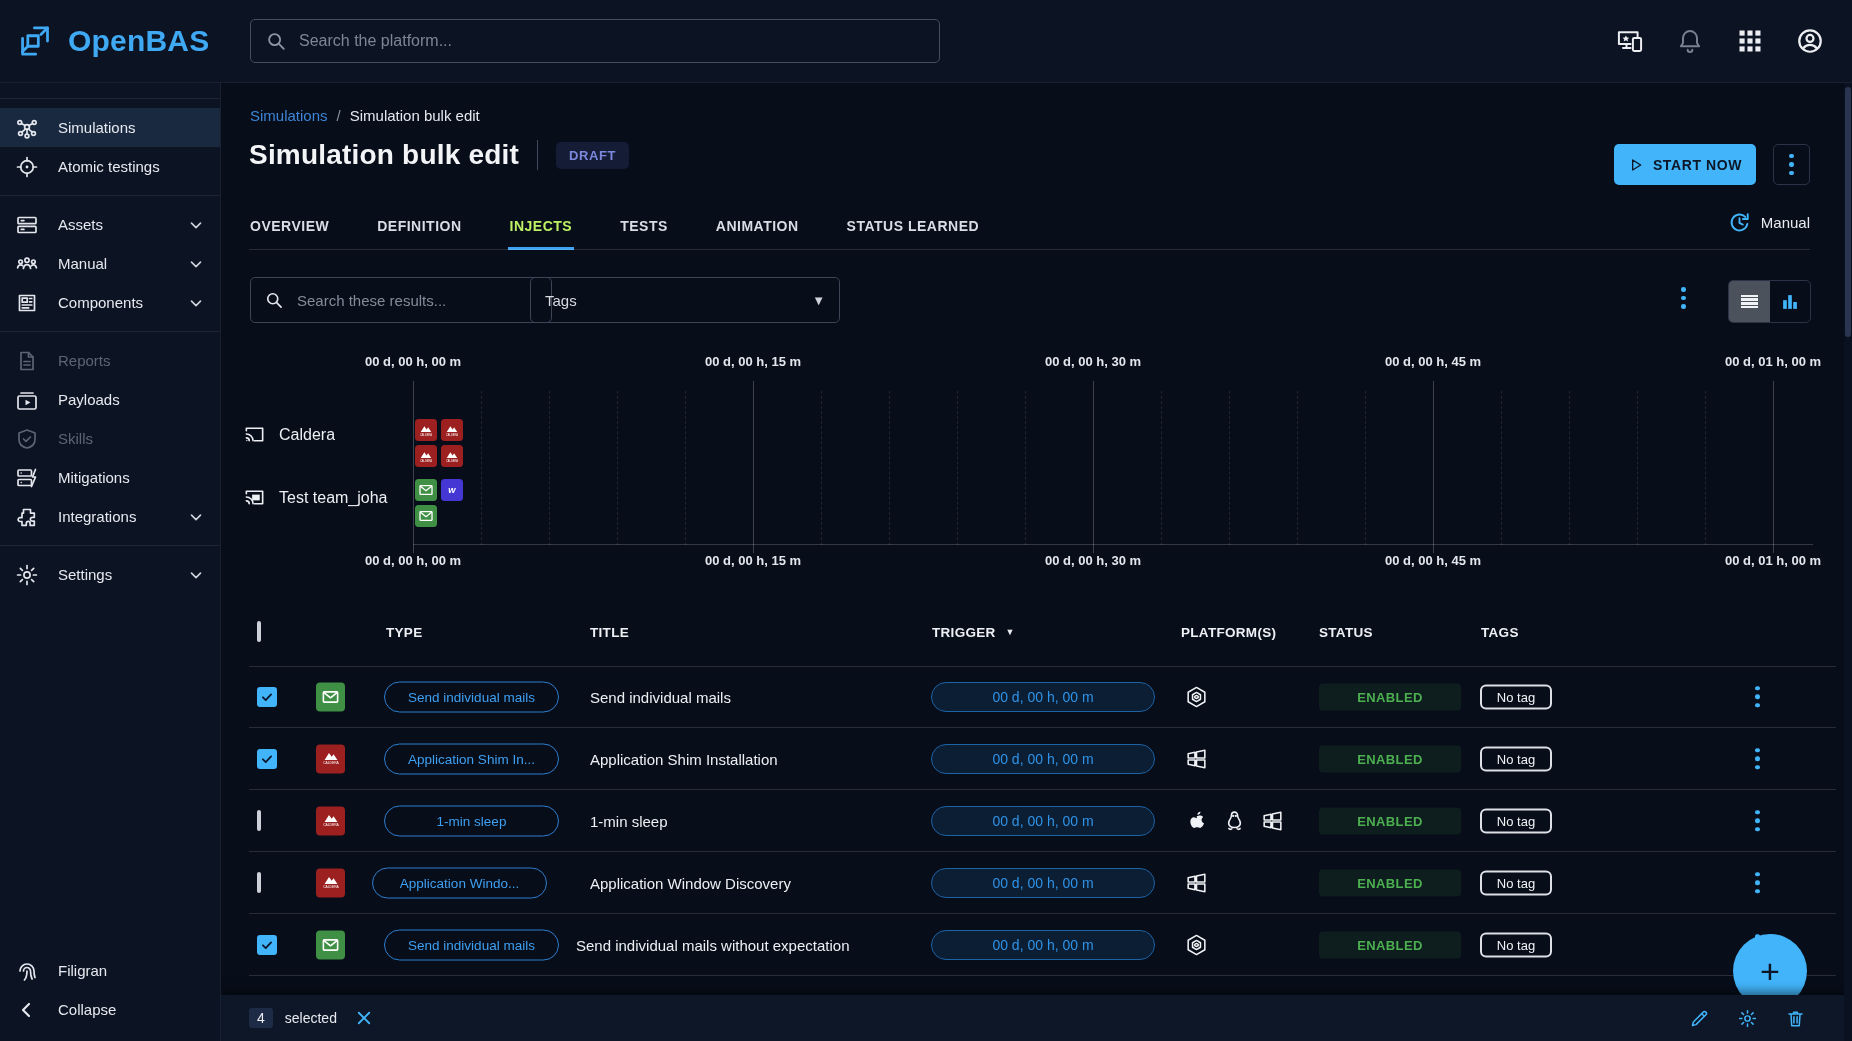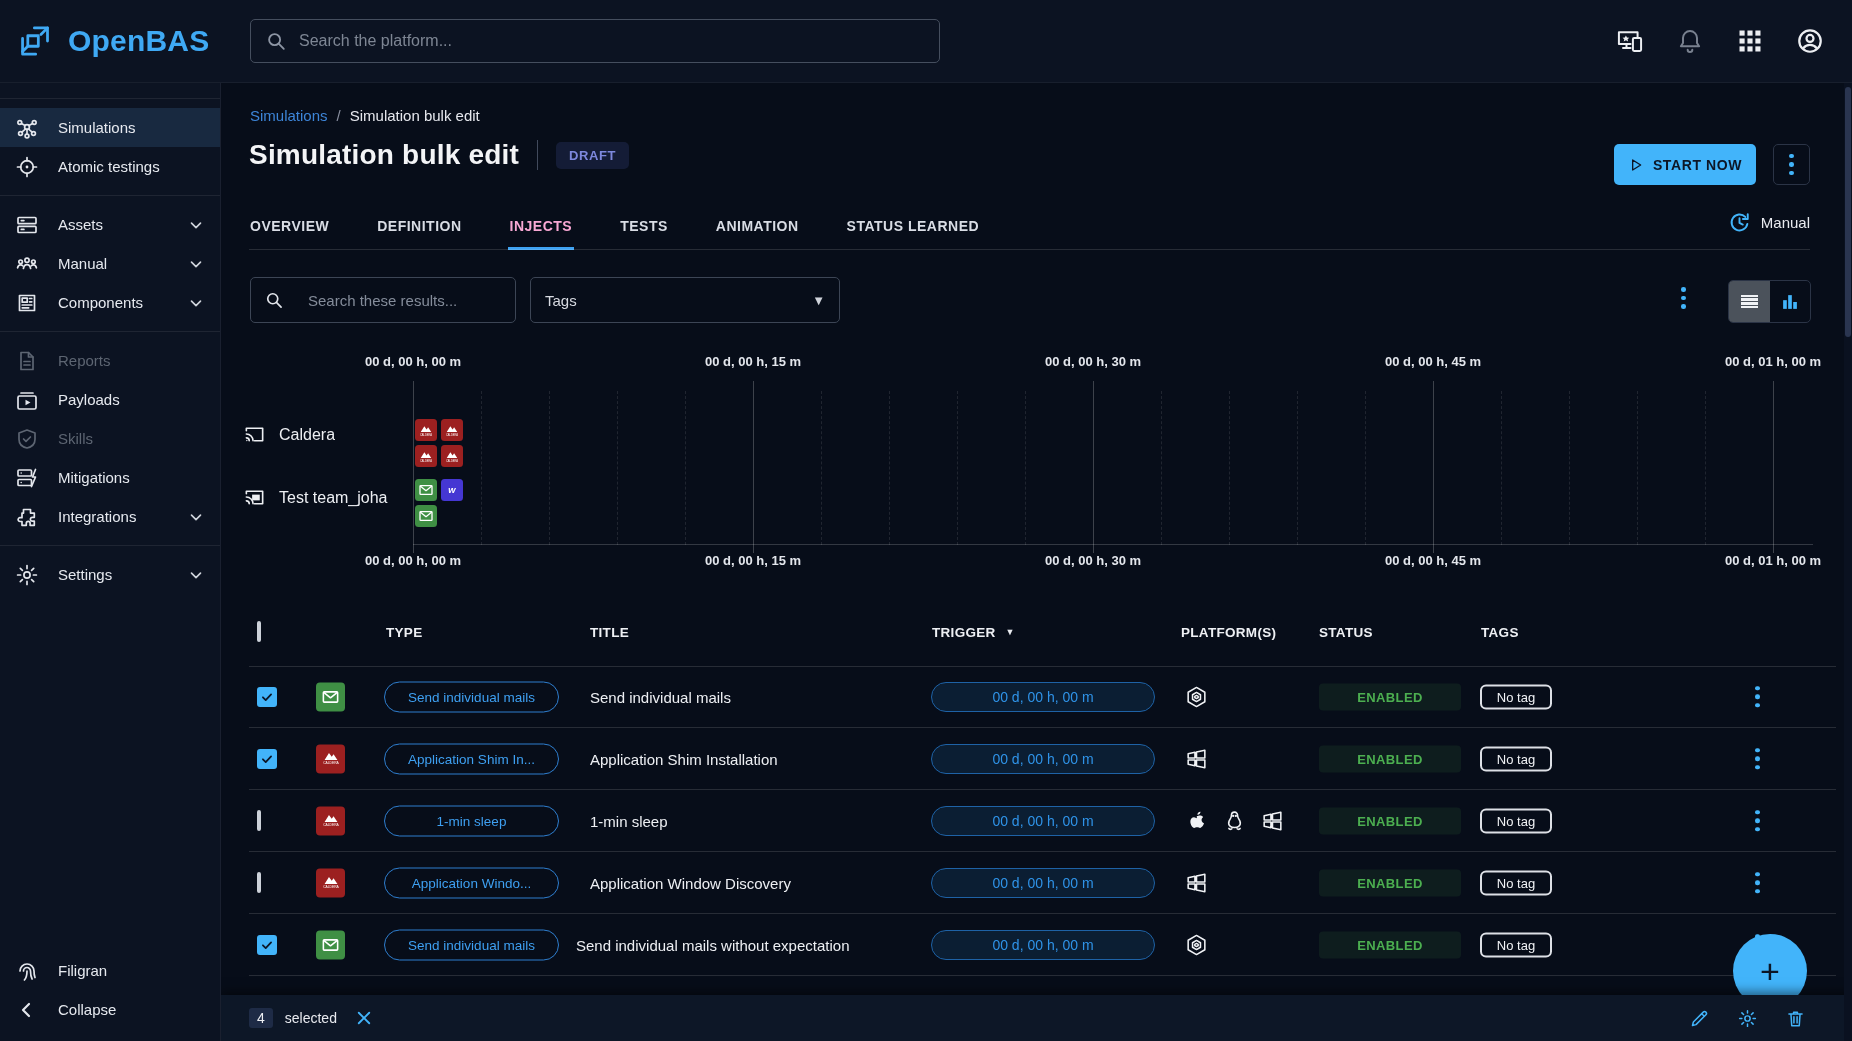--- a/index.html
+++ b/index.html
@@ -45,28 +45,28 @@
   .draft-badge { background:rgba(96,110,210,0.16); color:#7d88dd; font-size:13px; font-weight:700; letter-spacing:0.6px; padding:6px 13px; border-radius:5px; }
 
   .start-btn { position:absolute; left:1393px; top:61px; width:142px; height:41px; background:#42b4fa; color:#0c1626; border:none; border-radius:5px; font-size:14px; font-weight:700; letter-spacing:0.6px; display:flex; align-items:center; justify-content:center; gap:9px; cursor:pointer; font-family:inherit; }
   .start-btn svg { stroke:#0c1626; stroke-width:2; }
   .more-btn { position:absolute; left:1552px; top:61px; width:37px; height:41px; border:1px solid #2b3446; border-radius:5px; background:transparent; display:flex; align-items:center; justify-content:center; cursor:pointer; }
   .dots-v { display:flex; flex-direction:column; gap:4px; }
   .dots-v i { width:4.5px; height:4.5px; border-radius:50%; background:#42b4fa; }
 
   .tabs { position:absolute; left:29px; top:118px; height:49px; display:flex; gap:48px; }
   .tab { position:relative; display:flex; align-items:center; font-size:14px; font-weight:600; letter-spacing:0.5px; color:#d9dde5; cursor:pointer; }
-  .tab.active { color:#f9a8d4;justify-content:center; }
+  .tab.active { color:#bef264;justify-content:center; }
   .tab.active::after { content:""; position:absolute; left:-2px; right:-2px; bottom:0; height:3px; background:#3ea2f2; }
   .tabs-line { position:absolute; left:28px; right:42px; top:166px; border-top:1px solid rgba(255,255,255,0.13); }
   .update-mode { position:absolute; right:42px; top:128px; display:flex; align-items:center; gap:10px; font-size:15px; color:#e8eaef; }
   .update-mode .ic { width:23px; height:23px; color:#42b4fa; }
 
   
-  .rsearch { position:absolute; left:29px; top:194px; width:266px; height:46px; border:1px solid #3c4555; border-radius:5px; display:flex; align-items:center; gap:24px; padding:0 13px; color:#9aa1ae; }
+  .rsearch { position:absolute; left:29px; top:194px; width:302px; height:46px; border:1px solid #3c4555; border-radius:5px; display:flex; align-items:center; gap:13px; padding:0 13px; color:#9aa1ae; }
   .rsearch input { flex:1; min-width:0; background:transparent; border:none; outline:none; color:#d4d8df; font-size:15px; font-family:inherit; }
   .rsearch input::placeholder { color:#848c9a; }
   .tags-select { position:absolute; left:309px; top:194px; width:310px; height:46px; border:1px solid #3c4555; border-radius:5px; display:flex; align-items:center; padding:0 14px; font-size:15px; color:#d7dae1; cursor:pointer; }
   .tags-caret { margin-left:auto; color:#cfd3da; font-size:13px; }
   .filter-dots { position:absolute; left:1460px; top:204px; cursor:pointer; }
   .view-toggle { position:absolute; left:1507px; top:197px; width:83px; height:43px; border:1px solid #2b3446; border-radius:5px; display:flex; overflow:hidden; }
   .vt-btn { flex:1; display:flex; align-items:center; justify-content:center; cursor:pointer; }
   .vt-btn.sel { background:#4b525b; }
   .vt-list i { display:block; width:17px; height:2.3px; background:#f0f2f5; margin:1.6px 0; }
   .vt-chart svg { fill:#42b4fa; stroke:none; }
@@ -611,21 +611,21 @@
     </div>
 
     <div class="trow" style="top:769px">
       <span class="cell" style="left:8px"><span class="cb"></span></span>
       <span class="cell inject-ic bg-caldera" style="left:67px">
           <svg width="22" height="22" viewBox="0 0 24 24">
             <path d="M5 13.5 9.8 6l3 4.2 2-2.8L19 13.5z" fill="#fff"></path>
             <text x="12" y="18.5" font-size="3.6" text-anchor="middle" fill="#fff" font-family="sans-serif">CALDERA</text>
           </svg>
         </span>
-      <span class="cell type-chip" style="left:135px">Application Windo...</span>
+      <span class="cell type-chip" style="left:123px">Application Windo...</span>
       <span class="cell row-title" style="left:341px">Application Window Discovery</span>
       <span class="cell trigger-chip" style="left:682px">00 d, 00 h, 00 m</span>
       <span class="cell platforms" style="left:935px">
         <svg class="ic" viewBox="0 0 24 24" style="stroke-width:1.5">
             <path d="M4 7 10.5 5.6v5.4H4zM12 5.2 20 3.6V11h-8zM4 13h6.5v5.4L4 17zM12 13h8v7.4L12 18.8z"></path>
           </svg>
       </span>
       <span class="cell status-chip" style="left:1070px">ENABLED</span>
       <span class="cell tag-chip" style="left:1231px">No tag</span>
       <span class="cell" style="left:1506px">

